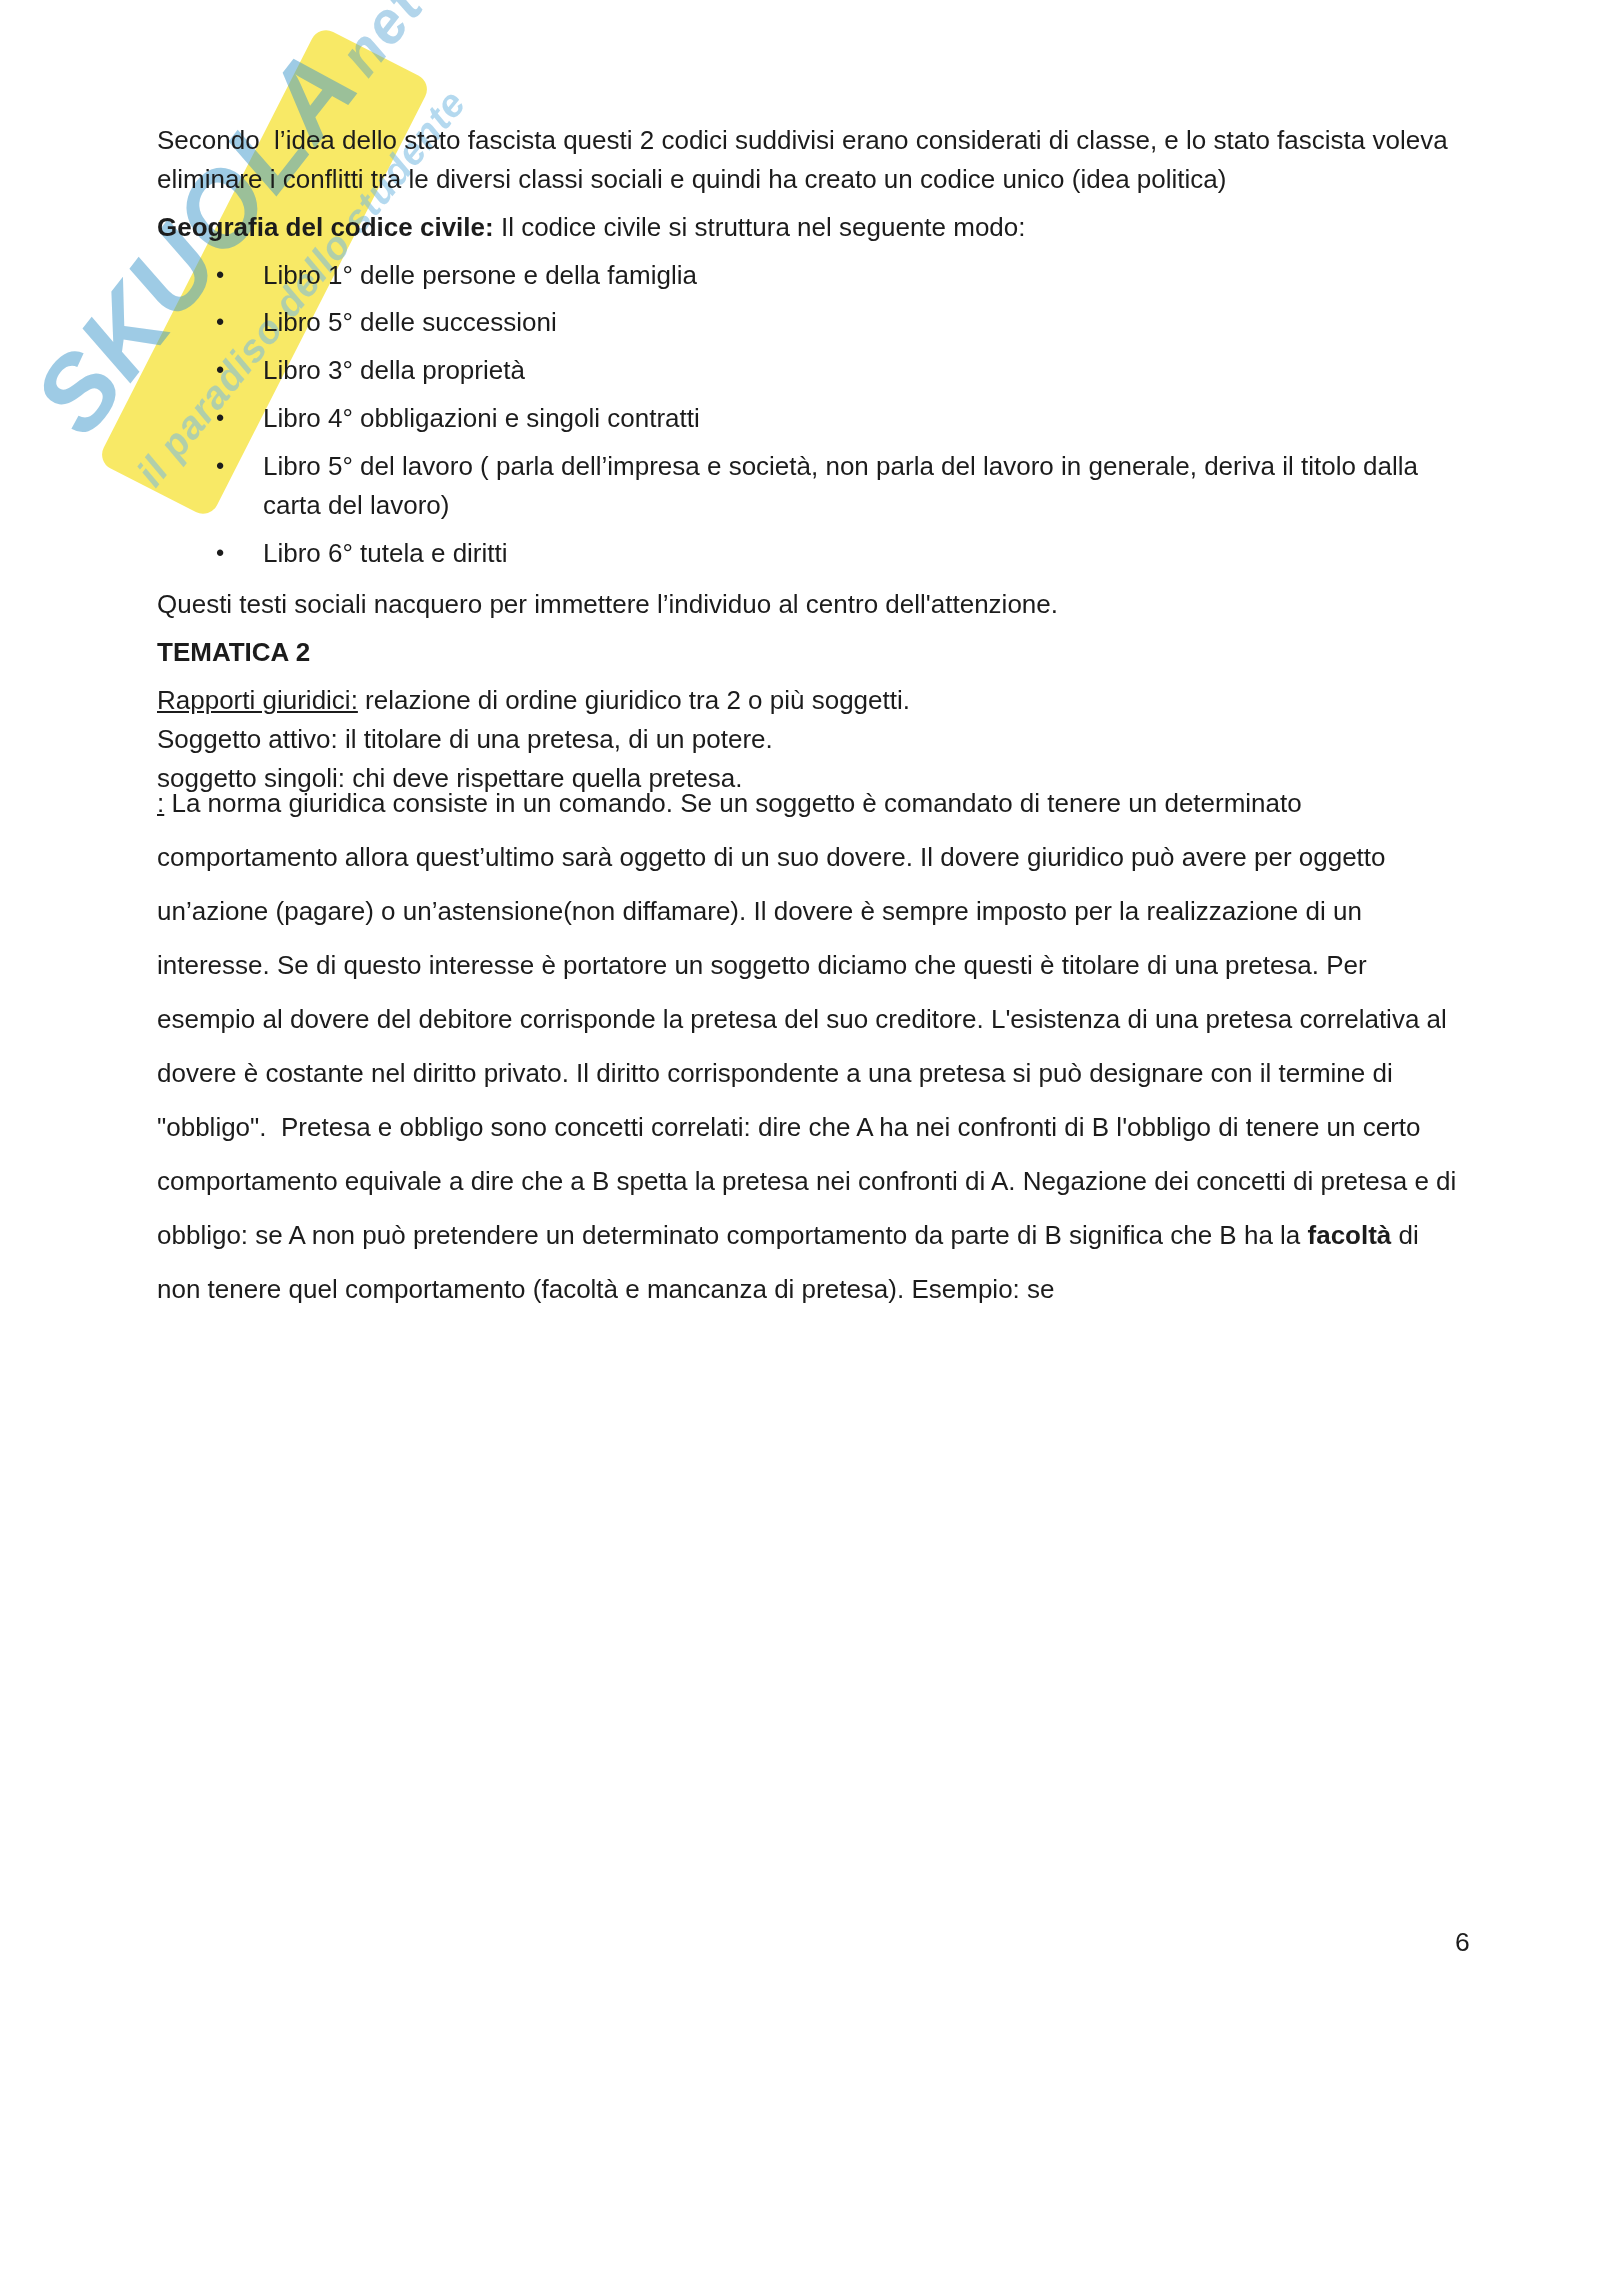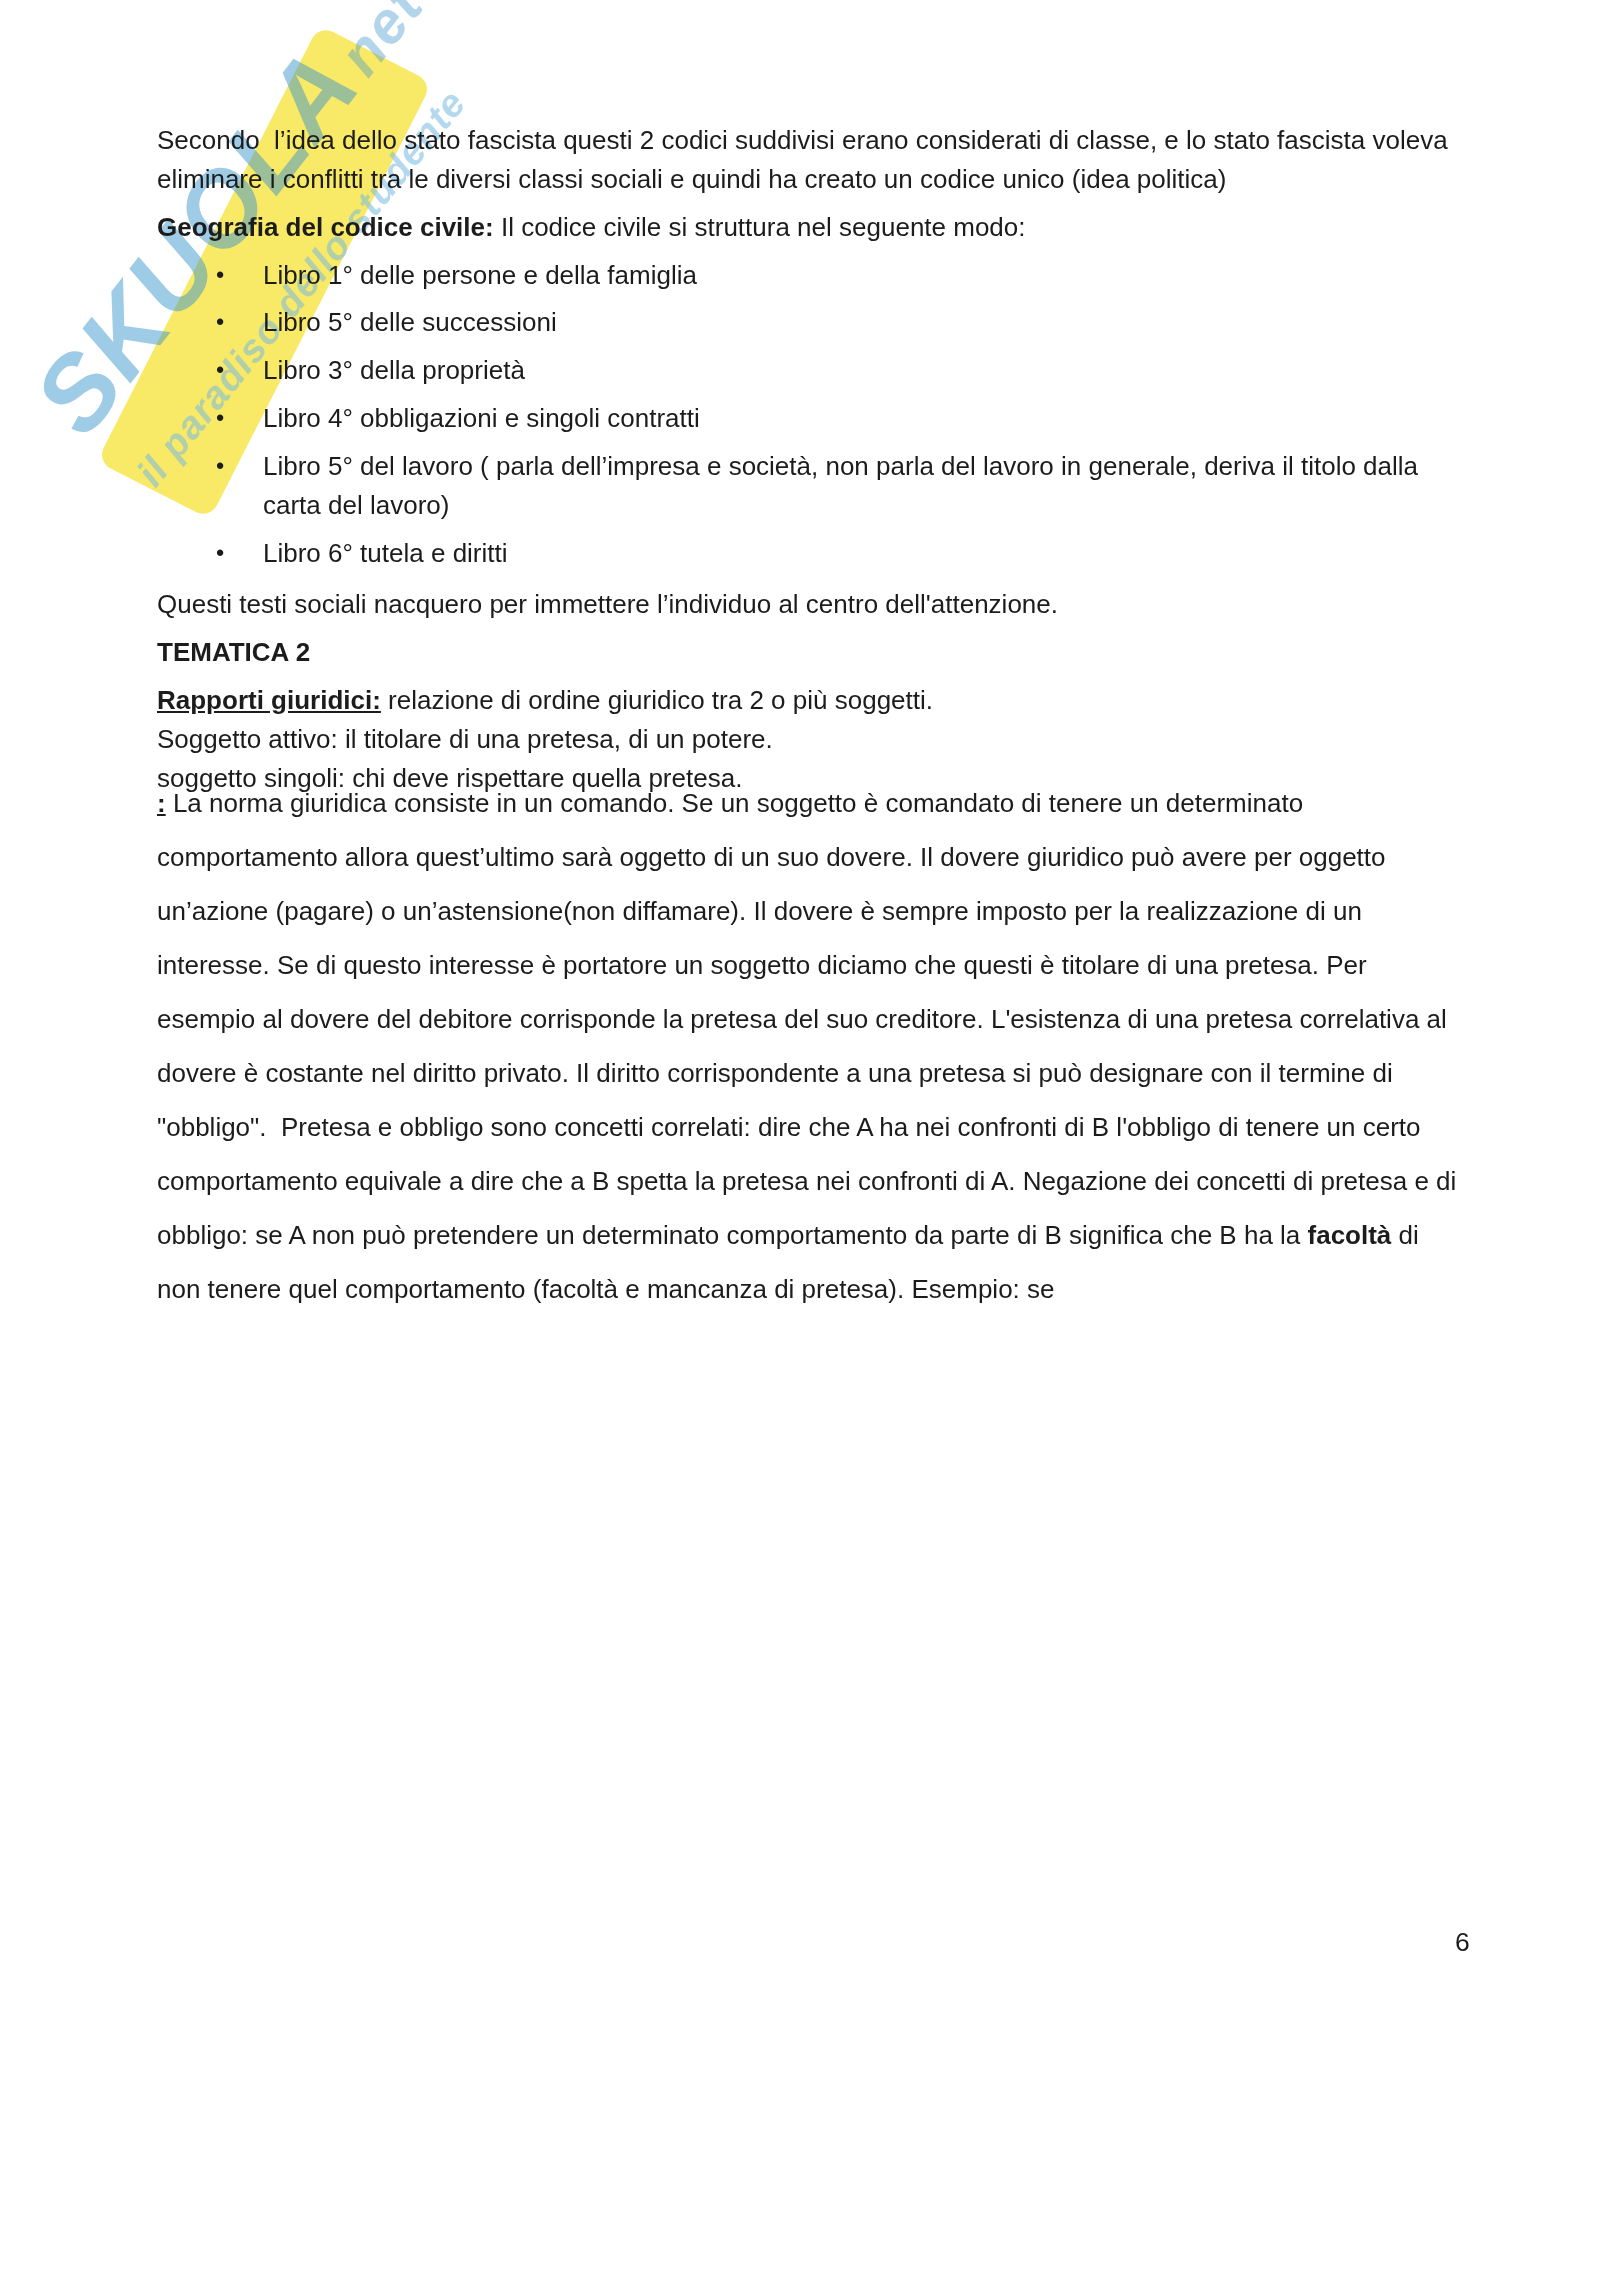--- a/index.html
+++ b/index.html
@@ -49,21 +49,21 @@
   }
   .content p { margin:0 0 8.8px 0; white-space:pre-wrap; }
   .bullets { list-style:none; margin:2.9px 0 12.7px 0; padding-left:57px; }
   .bullets li { position:relative; padding-left:49px; margin-bottom:8.8px; white-space:pre-wrap; }
   .bullets li::before {
     content:"\2022";
     position:absolute; left:2px; top:0;
     font-size:23.5px; line-height:39px; color:#1c1c1c;
   }
   strong { font-weight:bold; }
-  .bu { font-weight:bold; text-decoration:underline; }
+  .bu { font-weight:normal; text-decoration:underline; }
   .heading { font-weight:bold; margin:41px 0 0 211px; }
   .tight { margin:0 !important; }
   .norma { margin:-21.6px 0 0 0 !important; line-height:54px; }
   .pagenum {
     position:absolute; left:1455px; top:1923px; z-index:1;
     font-size:26.5px; line-height:39px;
   }
 </style>
 </head>
 <body>

